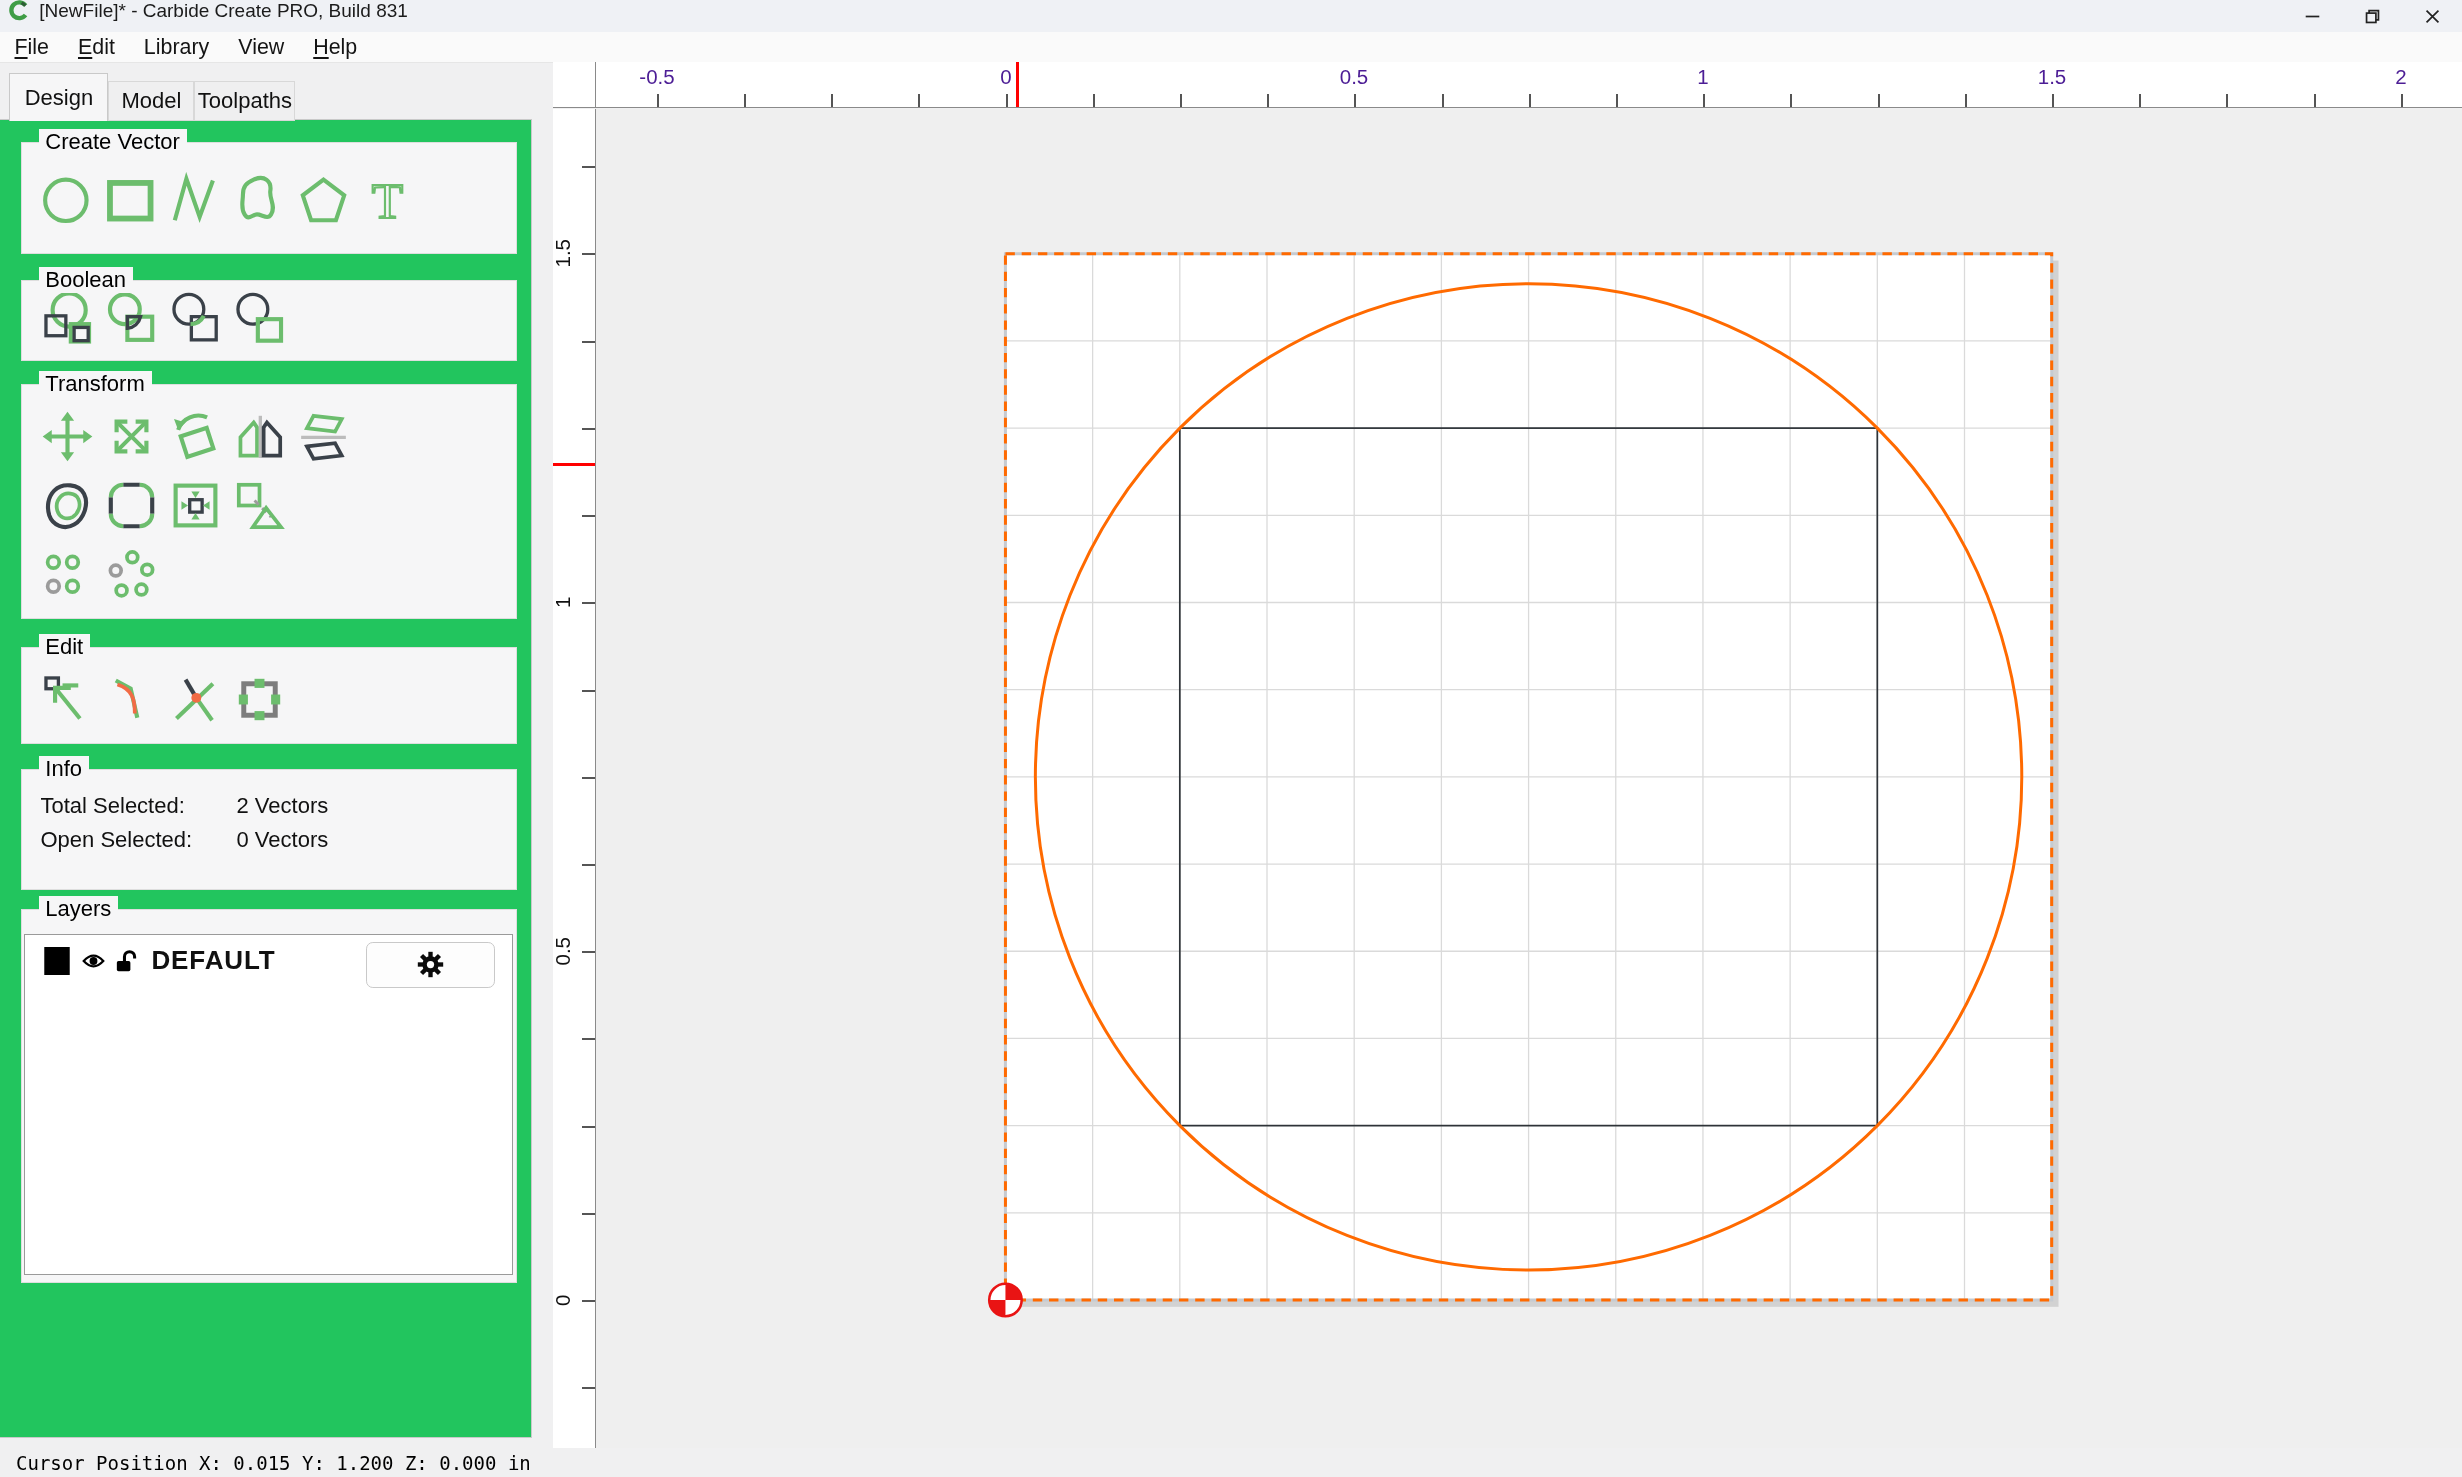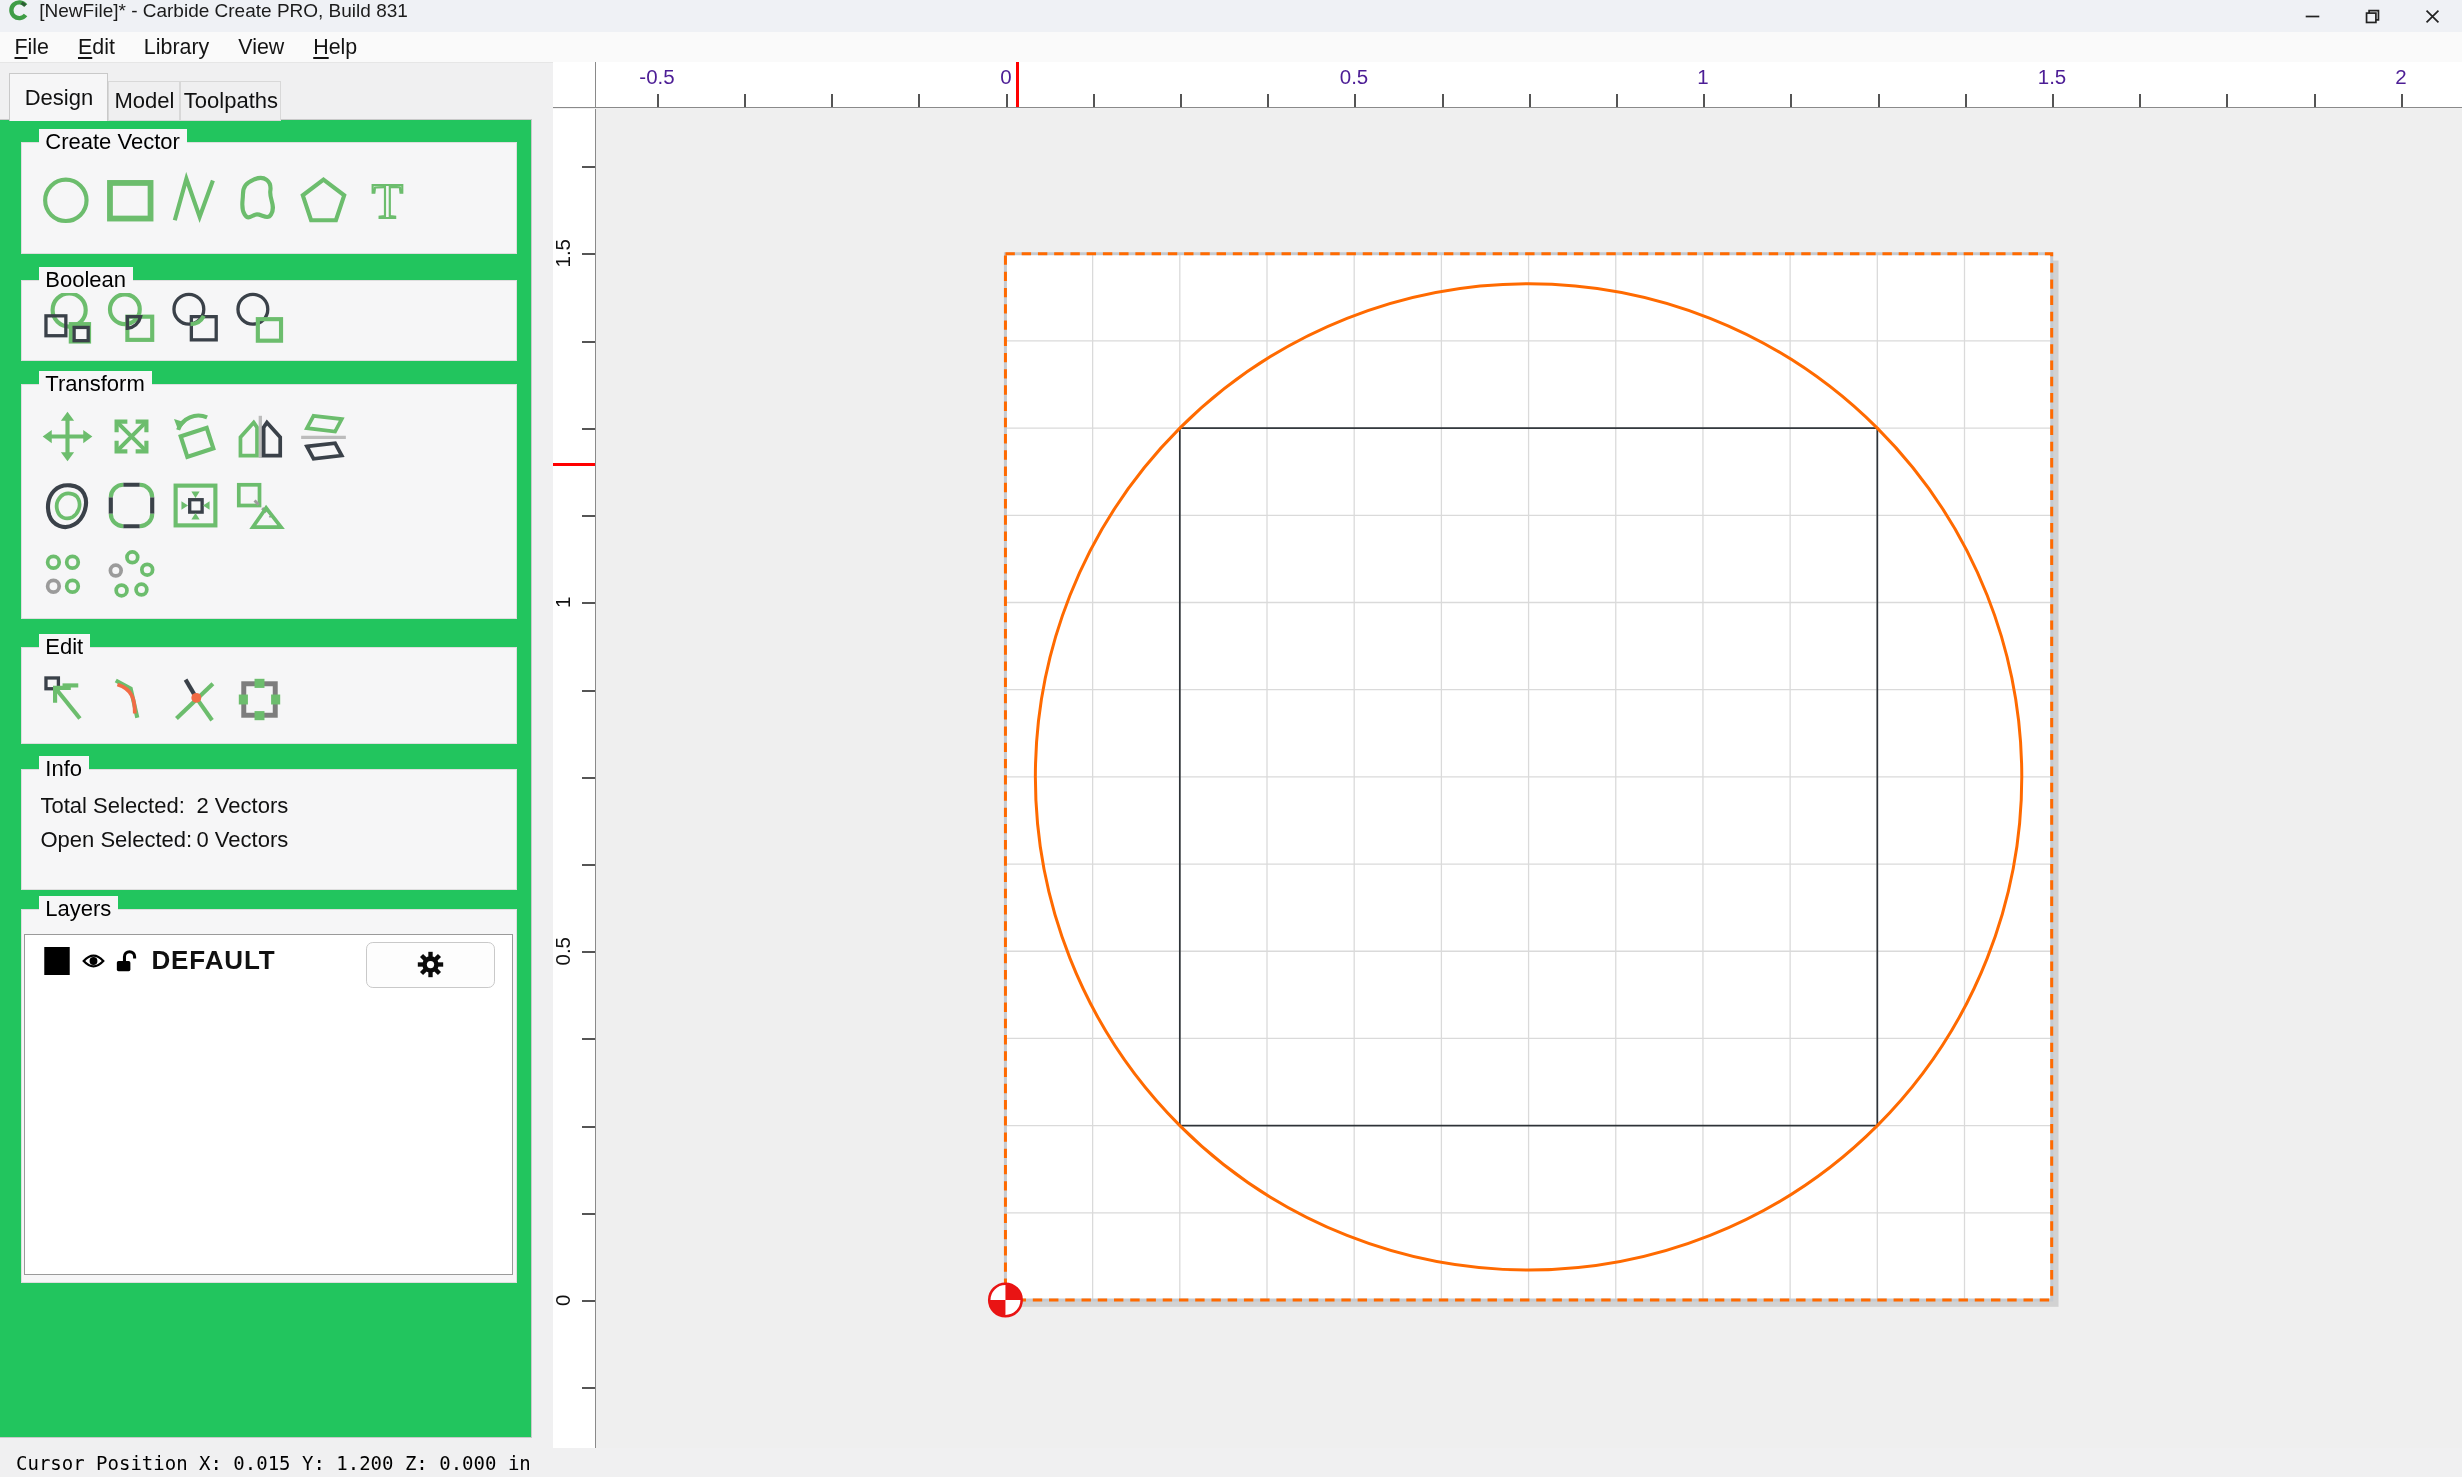--- a/index.html
+++ b/index.html
@@ -32,21 +32,21 @@
   .ticon{width:53px;height:55px;margin-right:11px;flex:0 0 auto;}
   .ticon svg{display:block;width:53px;height:55px;}
   #gb-create .tool-row{padding-top:29px;}
   #gb-boolean .tool-row{padding-top:8.5px;}
   #gb-transform .tool-row1{padding-top:24px;}
   #gb-transform .tool-row2{padding-top:13.7px;}
   #gb-transform .tool-row3{padding-top:15.4px;}
   #gb-edit .tool-row{padding-top:24px;}
   
   #gb-info .info-rows{padding:19px 0 0 19px;}
-  .info-row{display:flex;font-size:22px;line-height:34px;}
+  .info-row{display:flex;font-size:22px;line-height:34px;gap:40px;}
   .info-label{width:156px;}
   
   #layers-list{position:absolute;left:2.6px;top:24px;width:489px;height:341px;background:#fff;border:1.7px solid #9a9a9a;box-sizing:border-box;}
   .layer-row{position:relative;height:51px;display:flex;align-items:center;padding-left:19px;}
   .layer-swatch{width:26px;height:28px;margin-right:12px;}
   .layer-eye{margin-right:10.3px;}
   .layer-lock{margin-right:12px;}
   .layer-name{font-size:26px;font-weight:bold;letter-spacing:0.9px;}
   .layer-gear-btn{position:absolute;right:17px;top:6.8px;width:127px;height:44px;background:#fdfdfd;border:1.7px solid #c9c9c9;border-radius:6.8px;display:flex;align-items:center;justify-content:center;}
   
@@ -96,21 +96,21 @@
 <div id="menubar">
     <span class="menu-item"><u>F</u>ile</span>
     <span class="menu-item"><u>E</u>dit</span>
     <span class="menu-item">Library</span>
     <span class="menu-item">View</span>
     <span class="menu-item"><u>H</u>elp</span>
   </div>
 
 <div id="tabbar">
     <div class="tab active" style="width: 99px;">Design</div>
-    <div class="tab inactive" style="width: 72px;">Model</div>
+    <div class="tab inactive" style="width: 86px;">Model</div>
     <div class="tab inactive" style="width: 101px;">Toolpaths</div>
   </div>
 
 <div id="panel">
 
   <div id="gb-create" class="groupbox" style="top:22px;height:112px;">
     <span class="gb-title">Create Vector</span>
     <div class="tool-row">
         <div class="ticon">
           <svg viewBox="0 0 64 64">

